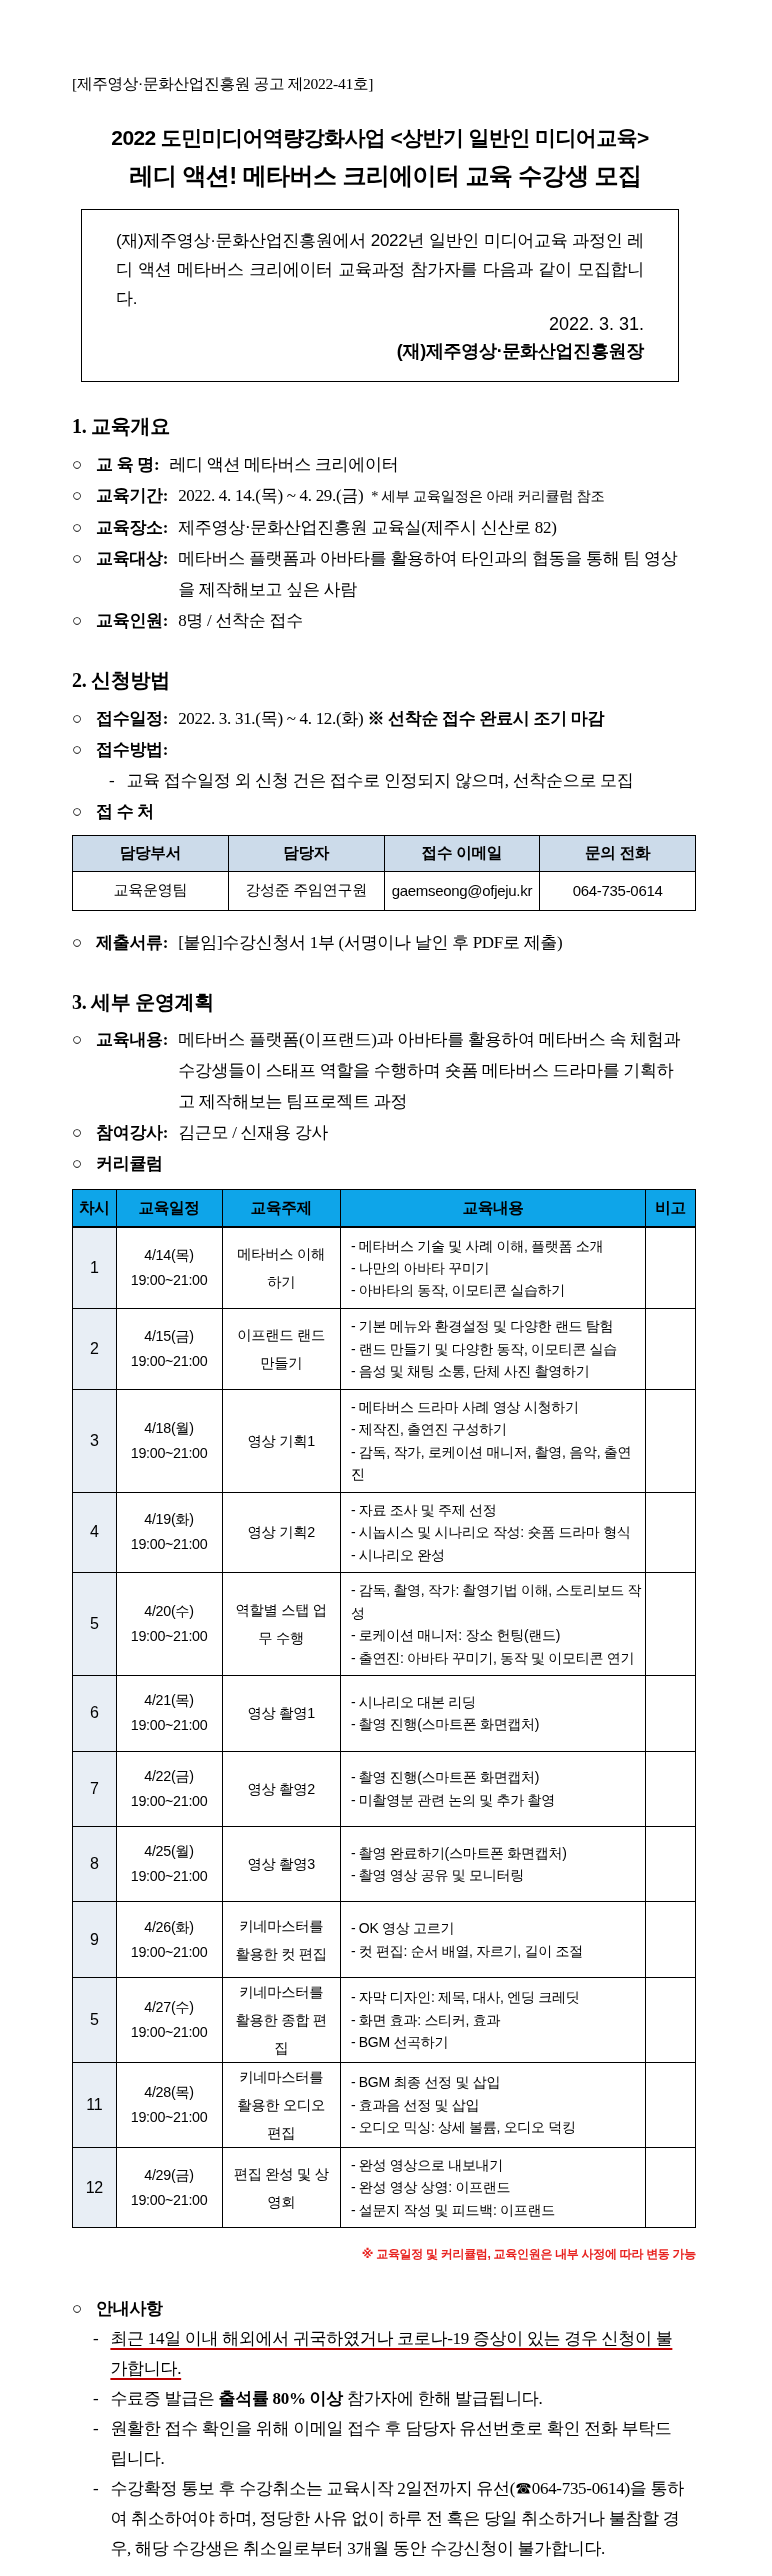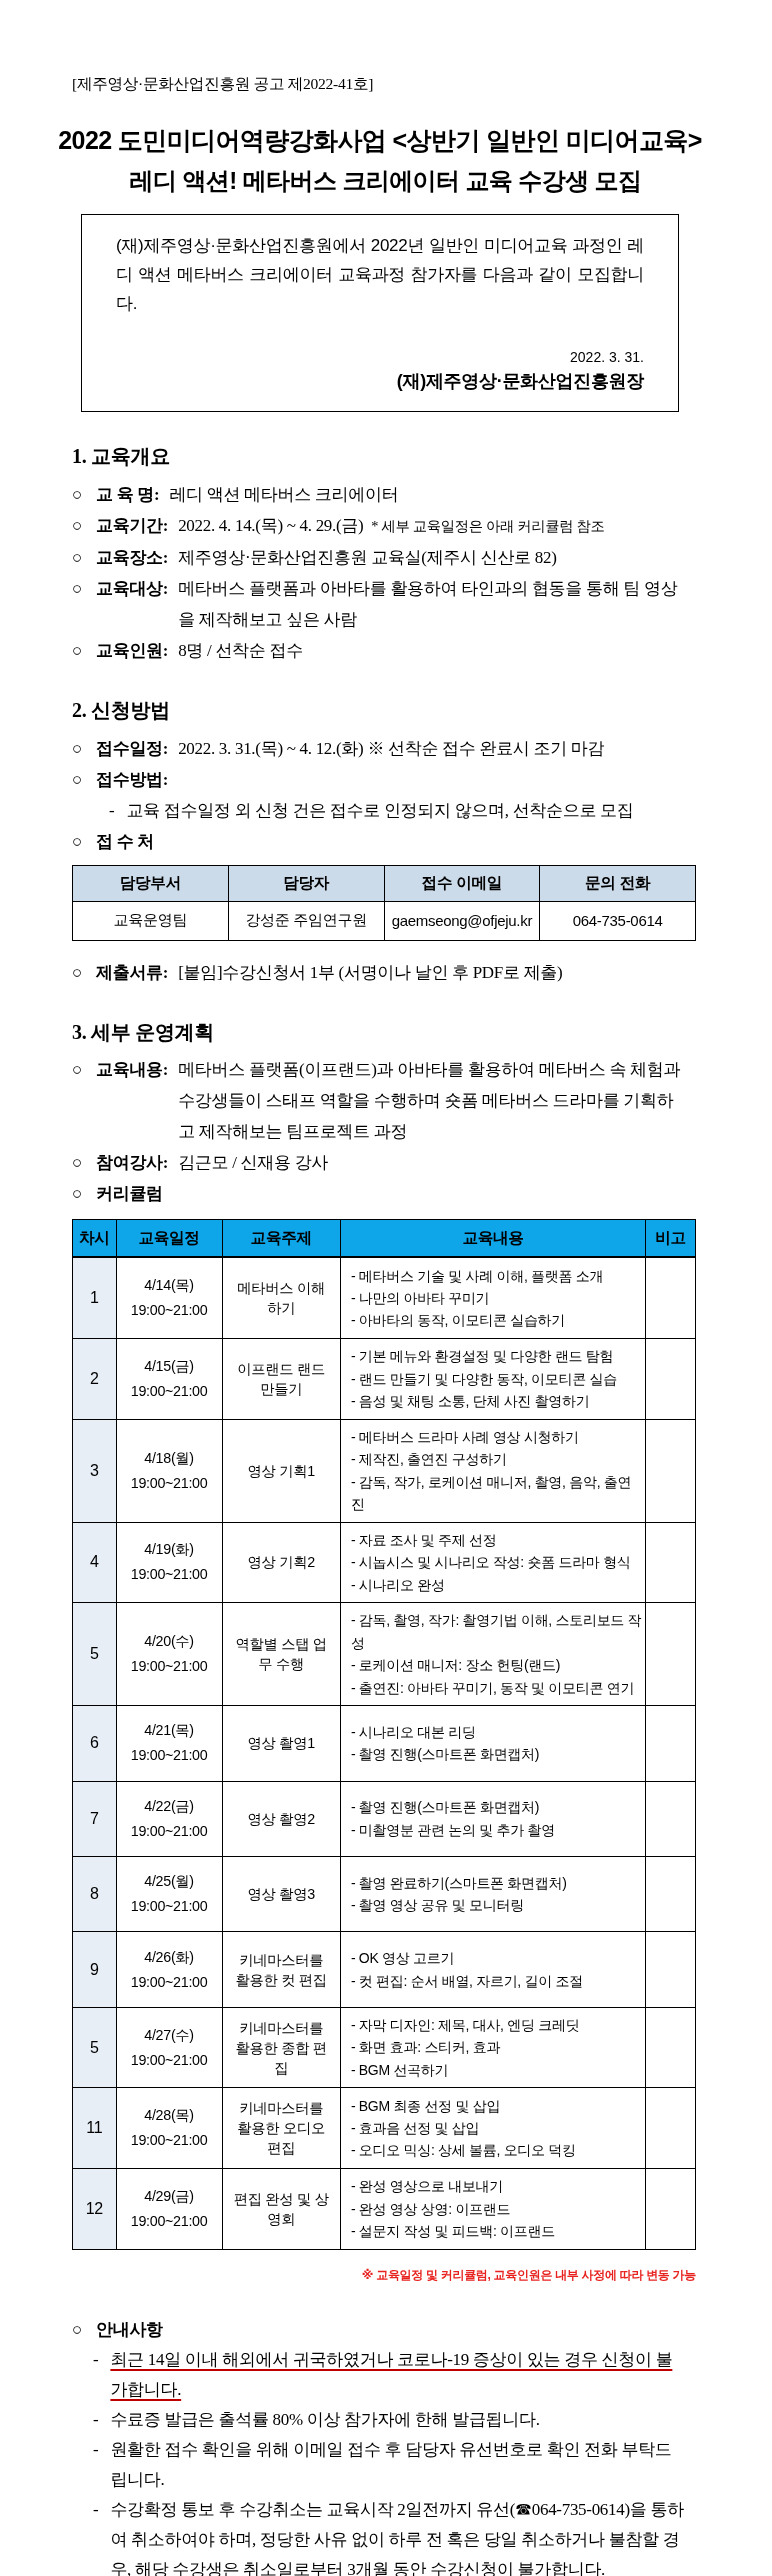--- a/index.html
+++ b/index.html
@@ -4,61 +4,61 @@
 <style>
   html,body { margin:0; padding:0; background:#ffffff; }
   .page {
     position:relative; width:760px; height:2576px; overflow:hidden;
     background:#ffffff; color:#000;
     font-family:"Liberation Serif","DejaVu Serif",serif;
   }
 
   .notice-no { padding:74px 0 0 72px; font-size:15.6px; letter-spacing:-0.3px; }
 
-  .title1 { margin-top:29px; text-align:center; font-weight:bold; font-size:25px; letter-spacing:-0.6px;
+  .title1 { margin-top:29px; text-align:center; font-weight:bold; font-size:21px; letter-spacing:-0.6px;
             font-family:"Liberation Sans","DejaVu Sans",sans-serif; }
   .title2 { margin-top:7.5px; text-align:center; font-weight:bold; font-size:24px; letter-spacing:-0.6px;
             font-family:"Liberation Sans","DejaVu Sans",sans-serif;padding-left:11px; }
 
   .intro-box { margin:17.4px 81px 0 81px; border:1.2px solid #000; padding:17.4px 34px 18.7px 34px;
                font-family:"Liberation Sans","DejaVu Sans",sans-serif; }
   .intro-body { font-size:17px; line-height:1.7; text-align:justify; text-align-last:justify; letter-spacing:-0.3px; }
-  .intro-date { margin-top:30px; text-align:right; font-size:14px; }
+  .intro-date { margin-top:0; text-align:right; font-size:18px; }
   .intro-signer { margin-top:3.7px; text-align:right; font-size:18px; font-weight:600; letter-spacing:-0.3px; }
 
   .sec { padding:0 76px 0 72px; }
   .h1 { font-size:20px; font-weight:bold; letter-spacing:-0.3px; }
   .mt-sec { margin-top:31px; }
 
   .item { display:flex; font-size:17px; line-height:31px; letter-spacing:-0.3px; }
   .item .mk { width:24px; flex:0 0 24px; }
   .item .lb { font-weight:bold; white-space:nowrap; margin-right:10px; }
   .item .vl { flex:1; }
   .indent1 { padding-left:21px; }
   .indent2 { padding-left:37px; }
   .dash .mk { width:17.4px; flex:0 0 17.4px; }
   .small-note { font-size:14.3px; }
-  .bold { font-weight:normal; }
+  .bold { font-weight:bold; }
 
   table { border-collapse:collapse; width:624px; margin-left:0; }
   .contact-table { margin-top:8.7px; border:1.9px solid #000; }
   .contact-table th { background:#ccdbea; border:0.9px solid #000; font-size:15.6px; font-weight:bold; padding:6.9px 2.5px;
                       font-family:"Liberation Sans","DejaVu Sans",sans-serif; letter-spacing:-0.3px; }
   .contact-table td { border:0.9px solid #000; font-size:15px; text-align:center; padding:9.3px 2.5px;
                       font-family:"Liberation Sans","DejaVu Sans",sans-serif; letter-spacing:-0.3px; }
   .contact-table th, .contact-table td { width:25%; }
 
   .curr-table { margin-top:10px; border:1.9px solid #000; }
   .curr-table th { background:#0ea5e9; border:0.9px solid #000; border-bottom:2.5px double #000; font-size:15.6px;
                    font-weight:bold; padding:7.5px 1.2px; font-family:"Liberation Sans","DejaVu Sans",sans-serif; letter-spacing:-0.3px; }
   .curr-table td { border:0.9px solid #000; font-family:"Liberation Sans","DejaVu Sans",sans-serif;
                    vertical-align:middle; height:62px; letter-spacing:-0.3px; }
   .c-no { width:7%; background:#e8eef5; text-align:center; font-size:16px; }
   .c-date { width:17%; text-align:center; font-size:14.3px; line-height:25px; }
-  .c-topic { width:19%; text-align:center; font-size:14.3px; line-height:20px; padding:0 10px; }
+  .c-topic { width:19%; text-align:center; font-size:14.3px; line-height:28px; padding:0 10px; }
   .c-content { width:49%; font-size:14px; line-height:22.4px; padding:6.2px 3.7px 6.2px 10px; text-align:left; }
   .c-remark { width:8%; }
 
   .table-note { width:624px; margin-top:17.4px; text-align:right; color:#e8221f; font-weight:bold; font-size:12px;
                 font-family:"Liberation Sans","DejaVu Sans",sans-serif; letter-spacing:-0.3px; }
 
   .sec4 .item { line-height:30px; }
   .u-red { text-decoration:underline; text-decoration-color:#c00000; text-decoration-thickness:1.6px; text-underline-offset:4.4px; }
 </style>
 </head>

